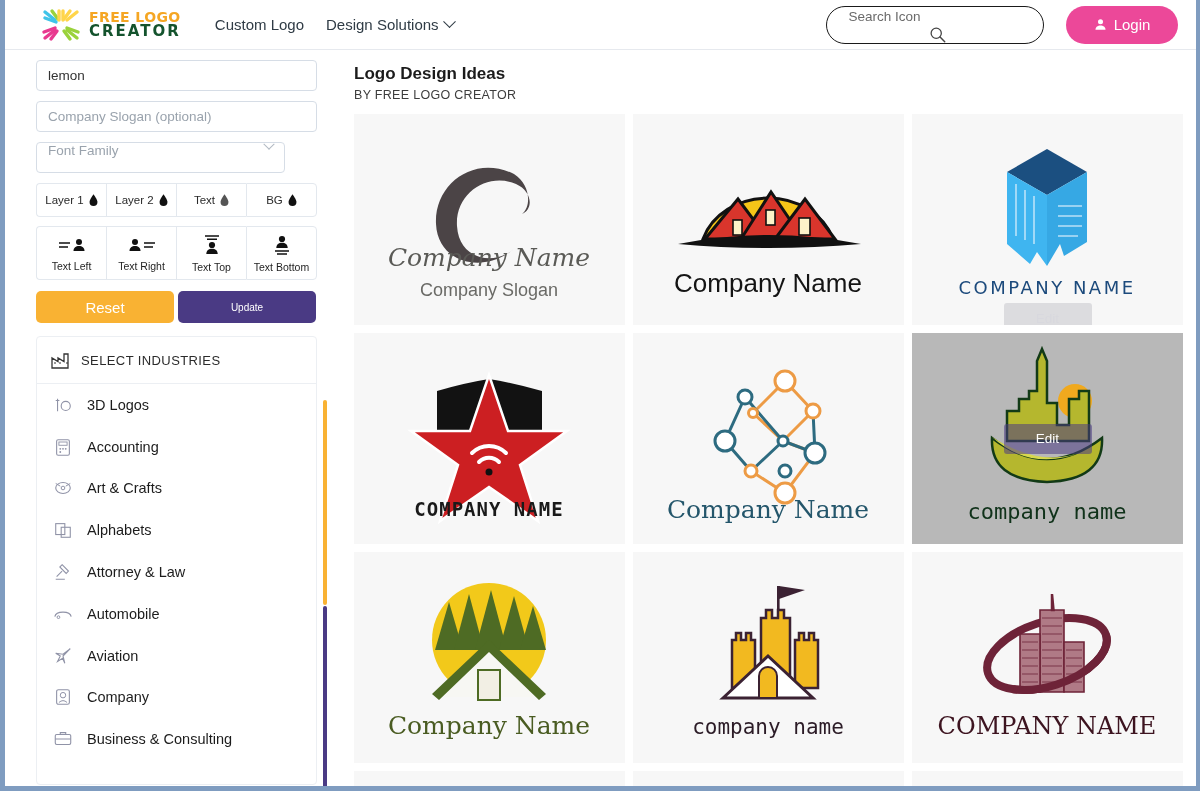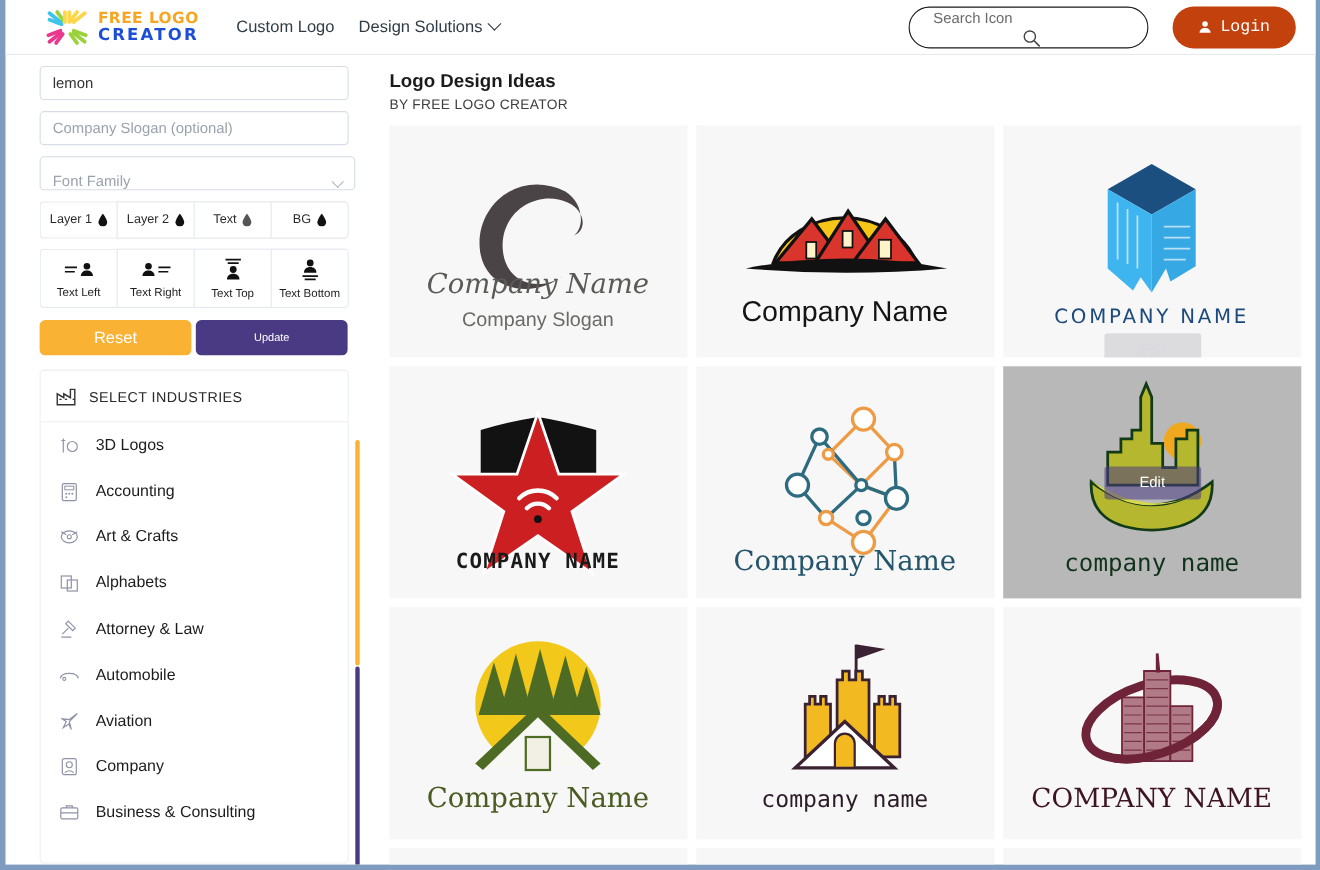--- a/index.html
+++ b/index.html
@@ -33,21 +33,21 @@
   }
   .brand { display: flex; align-items: center; gap: 8px; }
   .brand-mark { width: 40px; height: 34px; flex: none; }
   .brand-text { line-height: 1.0; }
   .brand-line1 {
     font-size: 14px; font-weight: bold; letter-spacing: .4px;
     color: #f5a623; font-family: "DejaVu Sans", sans-serif;
   }
   .brand-line2 {
     font-size: 15px; font-weight: bold; letter-spacing: 2.0px;
-    color: #1d4ed8; font-family: "DejaVu Sans", sans-serif;
+    color: #14532d; font-family: "DejaVu Sans", sans-serif;
   }
   .nav { display: flex; align-items: center; gap: 22px; margin-left: 34px; }
   .nav-item {
     font-size: 15px; color: #2f3b45; cursor: pointer;
     display: flex; align-items: center; gap: 6px; white-space: nowrap;
   }
   .caret {
     display: inline-block; width: 9px; height: 9px;
     border-right: 1.6px solid #2f3b45; border-bottom: 1.6px solid #2f3b45;
     transform: rotate(45deg) translate(-2px,-2px);
@@ -61,24 +61,24 @@
     display: flex; align-items: center; padding: 0 14px 0 18px; flex-direction: column;
   }
   .search-input {
     flex: 1; border: none; outline: none; font-size: 13.5px;
     color: #3a3a3a; background: transparent;
     font-family: "Liberation Sans", sans-serif;
   }
   .search-input::placeholder { color: #6a6a6a; }
   .login-btn {
     height: 38px; min-width: 112px; border-radius: 19px;
-    background: #c2410c; color: #fff; border: none;
+    background: #ec4899; color: #fff; border: none;
     display: flex; align-items: center; justify-content: center; gap: 7px;
     font-size: 15px; cursor: pointer;
-    font-family: Liberation Mono, monospace;
+    font-family: Liberation Sans, sans-serif;
   }
 
   
   .body-wrap {
     position: absolute; top: 50px; left: 0; right: 0; bottom: 0;
     display: flex; align-items: flex-start;
   }
 
   
   .sidebar {
@@ -86,22 +86,22 @@
     position: relative; height: 100%;
   }
   .field {
     width: 281px; height: 31px; border: 1px solid #d6dde6; border-radius: 4px;
     background: #fff; font-size: 13.5px; color: #333;
     padding: 0 11px; outline: none; display: block; margin-bottom: 10px;
     font-family: "Liberation Sans", sans-serif;
   }
   .field::placeholder { color: #9aa3ad; }
   .select-field {
-    width: 287px; height: 31px; border: 1px solid #d6dde6; border-radius: 4px;
-    background: #fff; display: flex; align-items: flex-end;
+    width: 249px; height: 31px; border: 1px solid #d6dde6; border-radius: 4px;
+    background: #fff; display: flex; align-items: flex-start;
     padding: 0 11px; margin-bottom: 10px; cursor: pointer;
   }
   .select-label { font-size: 13.5px; color: #9aa3ad; flex: 1; }
   .select-caret {
     width: 8px; height: 8px; border-right: 1.4px solid #b2bac3;
     border-bottom: 1.4px solid #b2bac3; transform: rotate(45deg) translate(-2px,-2px);
   }
   .color-row {
     display: flex; width: 281px; margin-bottom: 9px; gap: 0;
   }

